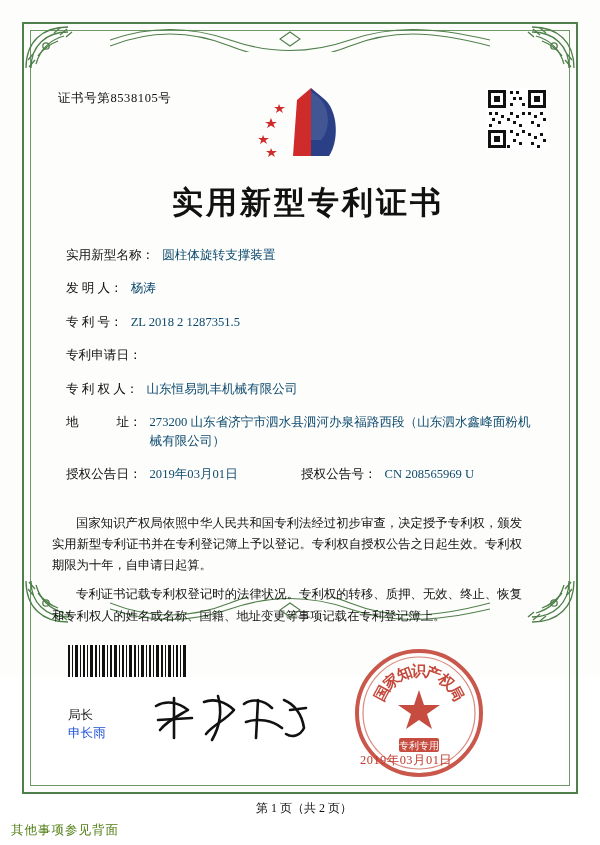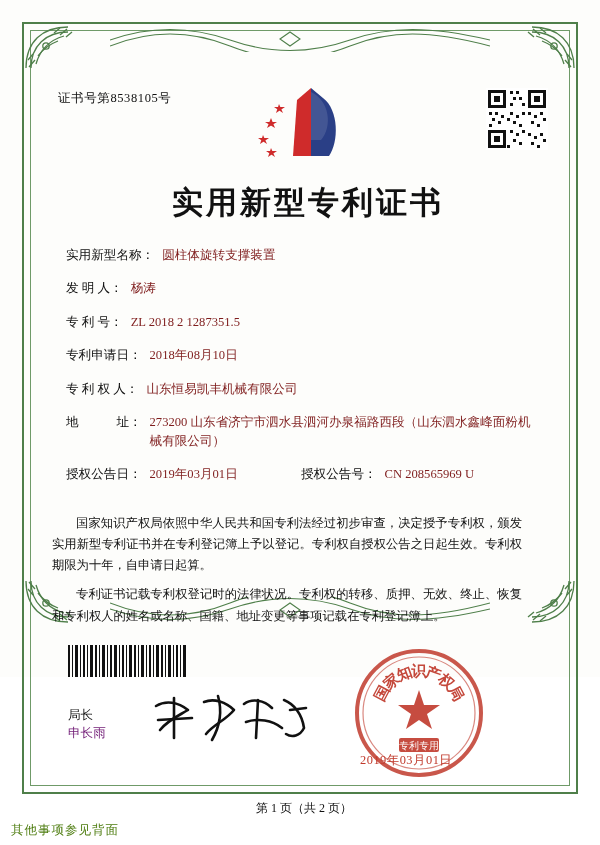--- a/index.html
+++ b/index.html
@@ -121,21 +121,21 @@
     margin-bottom: 14.5px;
   }
   .flabel {
     flex: 0 0 auto;
     white-space: pre;
     color: #111;
   }
   .fvalue {
     flex: 1 1 auto;
     padding-left: 8px;
-    color: #7f1d1d;
+    color: #0c4a6e;
   }
   .frow-split {
     display: flex;
     margin-bottom: 8px;
   }
   .half {
     display: flex;
     flex: 1 1 50%;
   }
 
@@ -172,21 +172,21 @@
     font-size: 12.6px;
     line-height: 1.6;
     color: #111;
   }
   .sign-name {
     position: absolute;
     left: 68px;
     top: 723px;
     font-size: 12.6px;
     line-height: 1.6;
-    color: #701a75;
+    color: #1d4ed8;
     font-family: Liberation Serif, serif;
   }
   .handwriting {
     position: absolute;
     left: 148px;
     top: 690px;
     width: 170px;
     height: 56px;
   }
 
@@ -393,21 +393,20 @@
     <div class="frow">
       <span class="flabel">发 明 人：</span>
       <span class="fvalue">杨涛</span>
     </div>
     <div class="frow">
       <span class="flabel">专 利 号：</span>
       <span class="fvalue">ZL 2018 2 1287351.5</span>
     </div>
     <div class="frow">
       <span class="flabel">专利申请日：</span>
-      <span class="fvalue">2018年08月10日</span>
     </div>
     <div class="frow">
       <span class="flabel">专 利 权 人：</span>
       <span class="fvalue">山东恒易凯丰机械有限公司</span>
     </div>
     <div class="frow">
       <span class="flabel">地　　　址：</span>
       <span class="fvalue">273200 山东省济宁市泗水县泗河办泉福路西段（山东泗水鑫峰面粉机械有限公司）</span>
     </div>
     <div class="frow-split">

